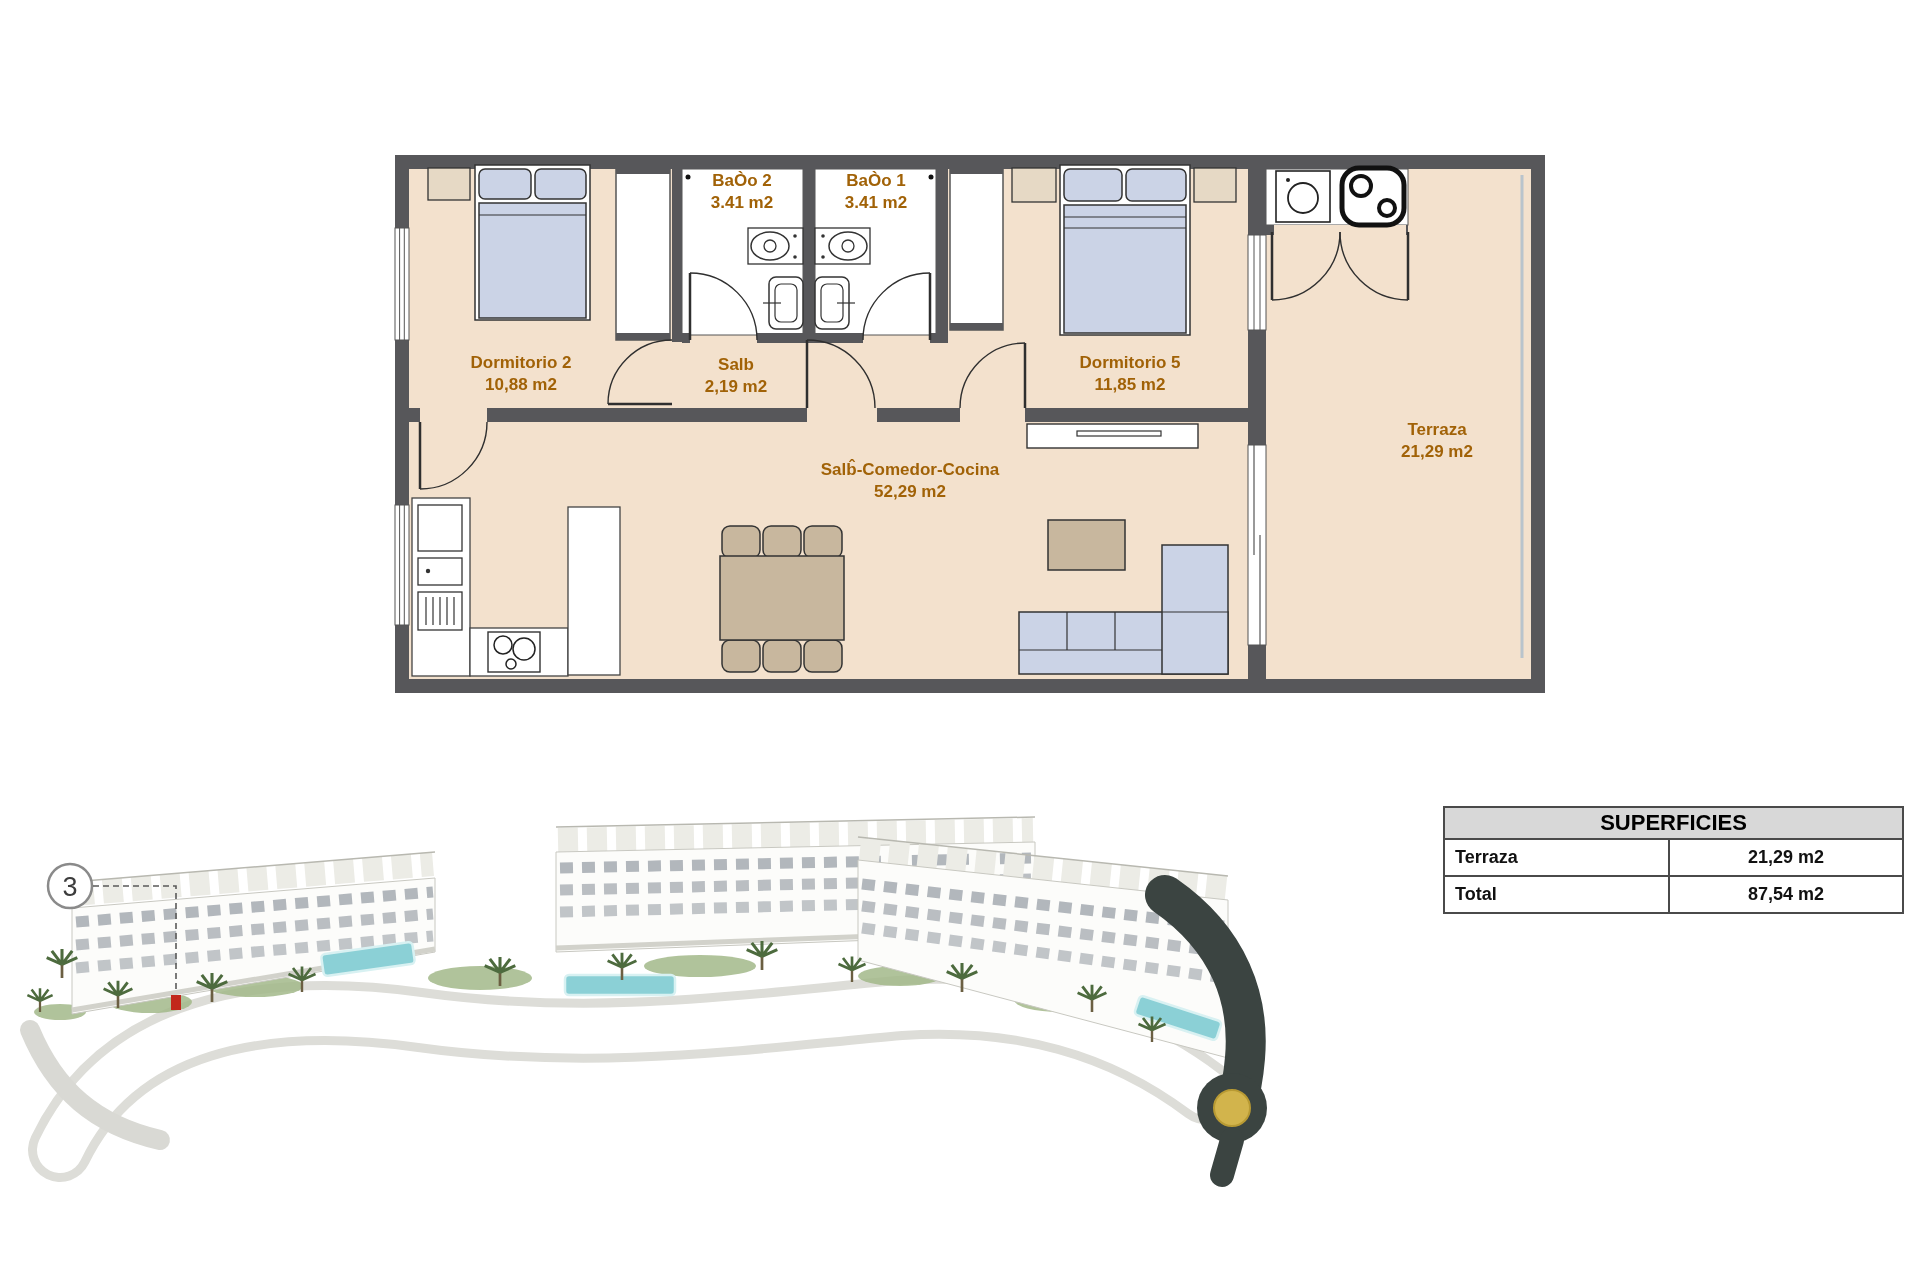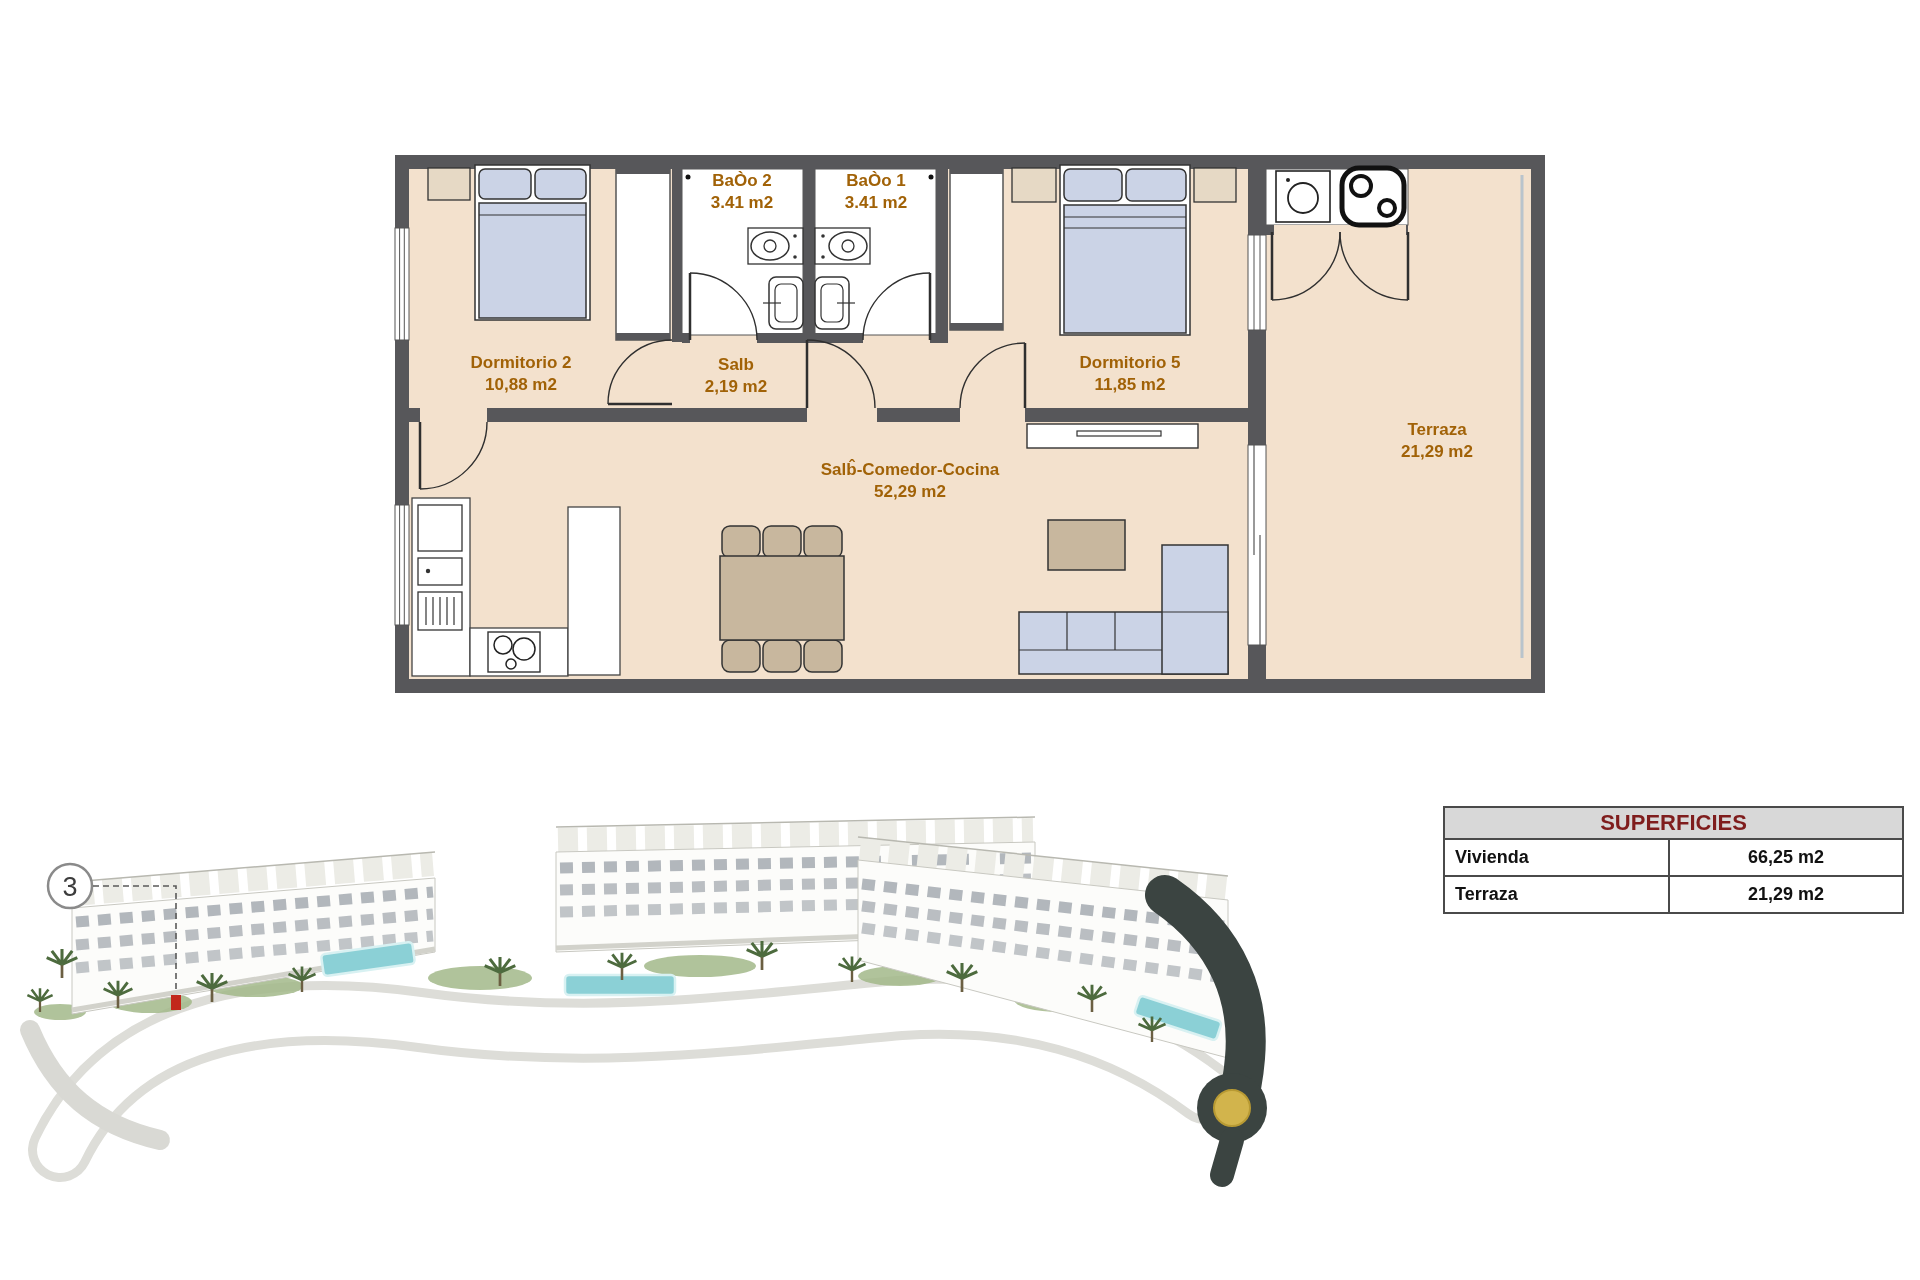--- a/index.html
+++ b/index.html
@@ -5,21 +5,21 @@
   html,body{margin:0;padding:0;background:#ffffff;}
   #stage{position:relative;width:1920px;height:1280px;background:#ffffff;overflow:hidden;
          font-family:"Liberation Sans", sans-serif;}
   #plan-graphics{position:absolute;left:0;top:0;width:1920px;height:1280px;}
   .plan-label{position:absolute;transform:translateX(-50%);text-align:center;
               font-weight:700;font-size:17px;line-height:22px;color:#a16207;white-space:nowrap;}
   .marker-num{position:absolute;transform:translate(-50%,-50%);font-weight:400;font-size:27px;color:#3c3c3c;}
   
   #sup-table{position:absolute;left:1443px;top:806px;width:457px;border:2px solid #4a4a4a;background:#ffffff;}
   #sup-table .hdr{height:30px;background:#d8d8d8;border-bottom:2px solid #4a4a4a;display:flex;
-                  align-items:center;justify-content:center;font-weight:700;font-size:22px;color:#7f1d1d;}
+                  align-items:center;justify-content:center;font-weight:700;font-size:22px;color:#000000;}
   #sup-table .row{height:35px;display:flex;border-bottom:2px solid #4a4a4a;}
   #sup-table .row:last-child{border-bottom:none;}
   #sup-table .cell-label{width:213px;border-right:2px solid #4a4a4a;display:flex;align-items:center;
                          padding-left:10px;font-weight:700;font-size:18px;color:#111;}
   #sup-table .cell-value{flex:1;display:flex;align-items:center;justify-content:center;
                          font-weight:700;font-size:18px;color:#111;}
 </style>
 </head>
 <body>
 
@@ -333,22 +333,22 @@
 <div class="plan-label" style="left:1437px;top:419px;">
   <div>Terraza</div>
   <div>21,29 m2</div>
 </div>
 
 <div class="marker-num" style="left:70px;top:887px;">3</div>
 
 <div id="sup-table">
   <div class="hdr">SUPERFICIES</div>
   <div class="row">
-    <div class="cell-label">Vivienda</div>
-    <div class="cell-value">66,25 m2</div>
-  </div>
-  <div class="row">
     <div class="cell-label">Terraza</div>
     <div class="cell-value">21,29 m2</div>
   </div>
+  <div class="row">
+    <div class="cell-label">Total</div>
+    <div class="cell-value">87,54 m2</div>
+  </div>
 </div>
 
 </div>
 
 </body></html>

